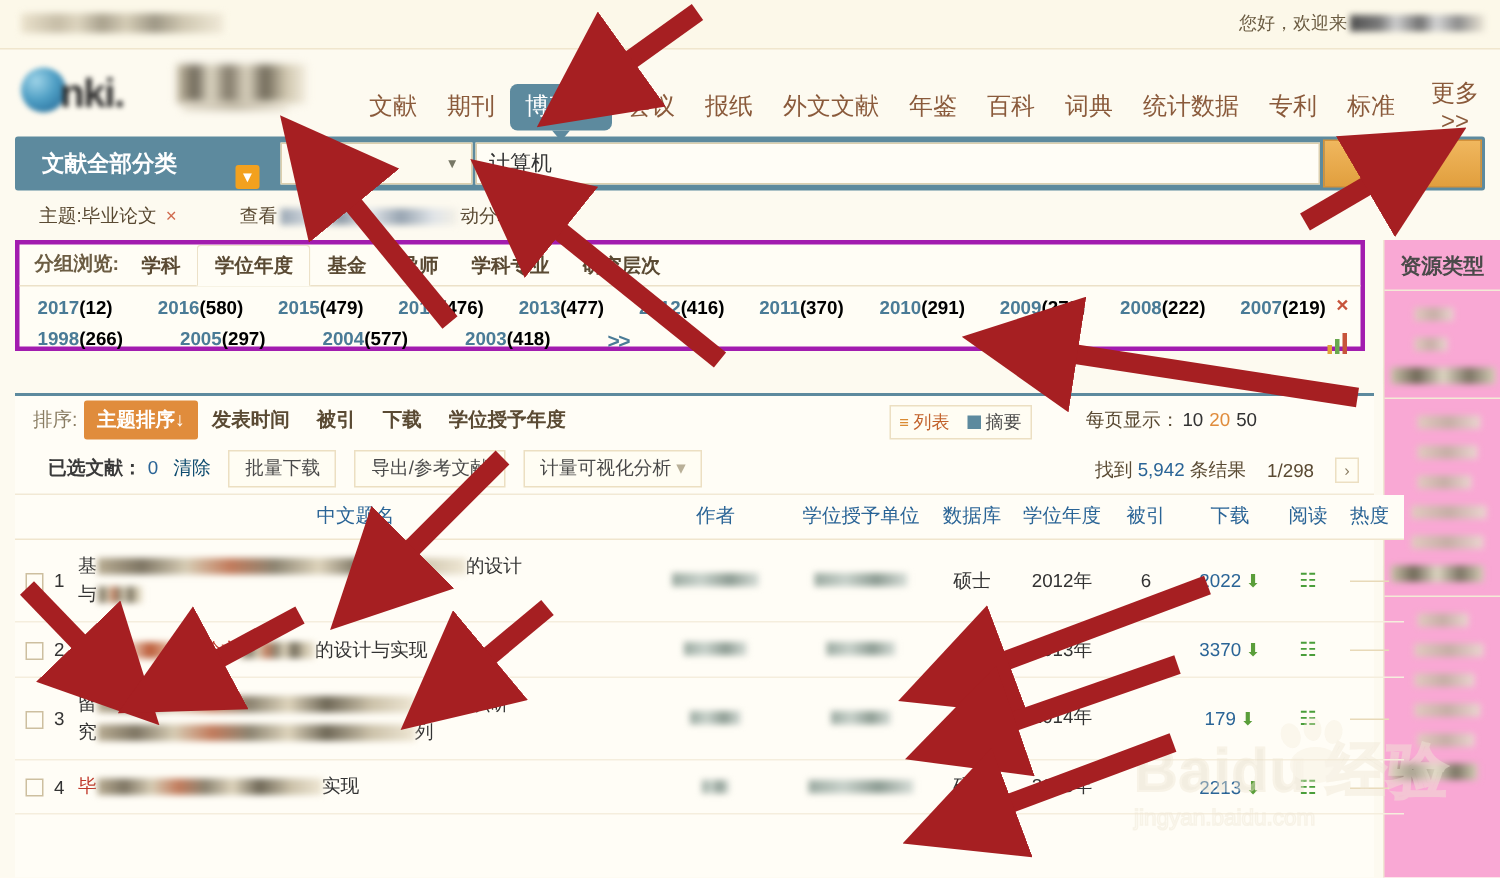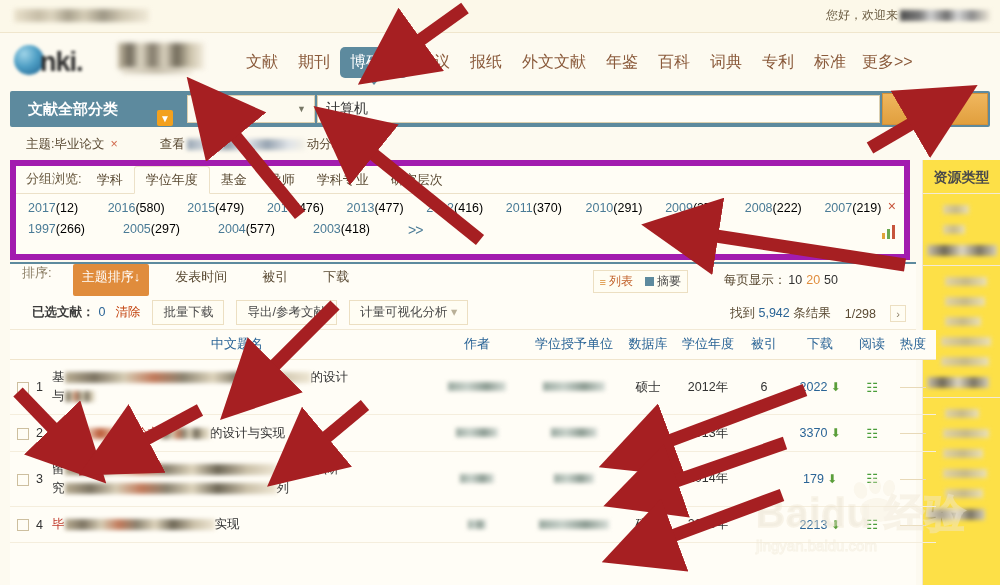--- a/index.html
+++ b/index.html
@@ -113,22 +113,22 @@
   .tag .x { color: #d06a4e; margin-left: 6px; cursor: pointer; }
   .seeres { margin-left: 42px; display: flex; align-items: center; }
   .res-blur {
     display: inline-block; width: 118px; height: 11px; margin: 0 2px;
     background: linear-gradient(90deg,#9aa7b4 0%,#d8dde2 18%,#8d9aa7 34%,#e6e9ec 50%,#97a4b1 68%,#dfe3e7 86%,#f3f0e6 100%);
     filter: blur(2.2px);
   }
 
   
   .groupbox {
-    position: absolute; top: 160px; left: 10px; width: 900px; height: 100px;
-    background: #fffdf5; border: 6px solid #a21caf;
+    position: absolute; top: 160px; left: 10px; width: 900px; height: 74px;
+    background: #fffdf5; border: 3px solid #a21caf; font-weight: bold;
   }
   .grouptabs {
     height: 28px; display: flex; align-items: flex-end; font-size: 13px; color: #5a4a33;
     padding-left: 10px; border-bottom: 1px solid #ece1c8;
   }
   .grouptabs .lbl { padding: 0 4px 5px 0; color: #6b5c42; }
   .gtab { padding: 4px 11px; cursor: pointer; }
   .gtab.active {
     background: #fffdf5; border: 1px solid #ece1c8; border-bottom: 1px solid #fffdf5;
     margin-bottom: -1px; border-radius: 3px 3px 0 0;
@@ -151,21 +151,21 @@
 
   .freebtn {
     position: absolute; top: 168px; right: 96px;
     border: 1px solid #e3c391; background: #fffdf3; color: #c2622c;
     font-size: 12px; padding: 2px 7px; cursor: pointer;
   }
 
   
   .sidebar {
     position: absolute; top: 160px; left: 922px; width: 78px; height: 425px;
-    background: #fde047; border-left: 1px solid #f0e7d2;
+    background: #f9a8d4; border-left: 1px solid #f0e7d2;
   }
   .side-title {
     font-size: 14px; font-weight: bold; color: #4a4a4a; text-align: center;
     padding: 9px 0 6px 0; border-bottom: 1px solid #f3ead6;
   }
   .side-blur {
     height: 9px; margin: 11px auto; background: linear-gradient(90deg,#ddd3bb,#b9b09a,#e8e1cf);
     filter: blur(2px); opacity:.8;
   }
   .side-head-blur {
@@ -173,25 +173,25 @@
     filter: blur(2.1px);
   }
   .side-sep { border-top: 1px solid #f3ead6; }
 
   
   .mainpanel {
     position: absolute; top: 262px; left: 10px; width: 906px; height: 323px;
     background: #fffdf6; border-top: 2px solid #5d8a9e;
   }
   .sortrow {
-    height: 32px; display: flex; font-size: 13px; color: #6b5c42;
-    padding-left: 12px; position: relative; gap: 17px;
+    height: 32px; display: flex; align-items: center; font-size: 13px; color: #6b5c42;
+    padding-left: 12px; position: relative;
   }
   .sortrow .slbl { margin-right: 4px; color: #8a7d63; }
-  .sbtn { padding: 4px 9px; color: #5a4a33; cursor: pointer; }
+  .sbtn { padding: 4px 9px; color: #5a4a33; cursor: pointer; font-weight: bold; }
   .sbtn.active { background: #e08c3c; color: #fff; border-radius: 2px; }
   .viewtoggle {
     position: absolute; right: 228px; top: 6px; display: flex; align-items: center;
     border: 1px solid #ecdfc2; background: #fffdf3; font-size: 12px;
   }
   .vt { padding: 2px 6px; display: flex; align-items: center; gap: 3px; cursor: pointer; }
   .vt.list { color: #c2622c; }
   .vt.abs { color: #4a4a4a; }
   .ic-list { color: #d98b33; font-size: 11px; }
   .ic-abs { width: 9px; height: 9px; background: #5d8a9e; display: inline-block; }
@@ -200,21 +200,21 @@
   }
   .perpage b { font-weight: normal; color: #333; margin: 0 2px; }
   .perpage .sel { color: #e08c3c; }
 
   .toolrow {
     height: 34px; display: flex; align-items: center; font-size: 12.5px;
     padding-left: 18px; position: relative; border-bottom: 1px solid #f2e9d5;
   }
   .sel-count { font-weight: bold; color: #3a3a3a; }
   .sel-count span { font-weight: normal; color: #2a6496; margin-left: 4px; }
-  .clr { color: #c2410c; margin-left: 10px; cursor: pointer; }
+  .clr { color: #0c4a6e; margin-left: 10px; cursor: pointer; }
   .tbtn {
     border: 1px solid #ecdfc2; background: #fffdf3; padding: 3px 10px;
     margin-left: 12px; color: #4a4a4a; cursor: pointer;
   }
   .tbtn.caret::after { content: " ▾"; color: #bbb2, ; color:#b9b098; }
   .results {
     position: absolute; right: 10px; top: 9px; font-size: 12.5px; color: #5a4a33;
     display: flex; align-items: center; gap: 14px;
   }
   .results .num { color: #2a6496; }
@@ -313,20 +313,21 @@
     <div class="nav">
       <div class="nav-item">文献</div>
       <div class="nav-item">期刊</div>
       <div class="nav-item active">博硕士</div>
       <div class="nav-item">会议</div>
       <div class="nav-item">报纸</div>
       <div class="nav-item">外文文献</div>
       <div class="nav-item">年鉴</div>
       <div class="nav-item">百科</div>
       <div class="nav-item">词典</div>
+      <div class="nav-item">统计数据</div>
       <div class="nav-item">专利</div>
       <div class="nav-item">标准</div>
       <div class="nav-more">更多&gt;&gt;</div>
     </div>
   </div>
 
   <div class="searchbar">
     <div class="cat">
       <span>文献全部分类</span>
       <span class="cat-arrow">▼</span>
@@ -372,21 +373,21 @@
         <span class="yr"><span>2014</span><span class="cnt">(476)</span></span>
         <span class="yr"><span>2013</span><span class="cnt">(477)</span></span>
         <span class="yr"><span>2012</span><span class="cnt">(416)</span></span>
         <span class="yr"><span>2011</span><span class="cnt">(370)</span></span>
         <span class="yr"><span>2010</span><span class="cnt">(291)</span></span>
         <span class="yr"><span>2009</span><span class="cnt">(273)</span></span>
         <span class="yr"><span>2008</span><span class="cnt">(222)</span></span>
         <span class="yr"><span>2007</span><span class="cnt">(219)</span></span>
       </div>
       <div class="yearline">
-        <span class="yr"><span>1997</span><span class="cnt">(266)</span></span>
+        <span class="yr"><span>1998</span><span class="cnt">(266)</span></span>
         <span class="yr"><span>2005</span><span class="cnt">(297)</span></span>
         <span class="yr"><span>2004</span><span class="cnt">(577)</span></span>
         <span class="yr"><span>2003</span><span class="cnt">(418)</span></span>
         <span class="yr more">&gt;&gt;</span>
       </div>
       <div class="sub-x">×</div>
       <div class="sub-chart">
           <i></i>
           <i></i>
           <i></i>
@@ -416,20 +417,21 @@
   </div>
 
   <div class="mainpanel">
 
     <div class="sortrow">
       <span class="slbl">排序:</span>
       <span class="sbtn active">主题排序↓</span>
       <span class="sbtn">发表时间</span>
       <span class="sbtn">被引</span>
       <span class="sbtn">下载</span>
+      <span class="sbtn">学位授予年度</span>
 
       <div class="viewtoggle">
         <span class="vt list">
           <span class="ic-list">≡</span>
           <span>列表</span>
         </span>
         <span class="vt abs">
           <span class="ic-abs"></span>
           <span>摘要</span>
         </span>

